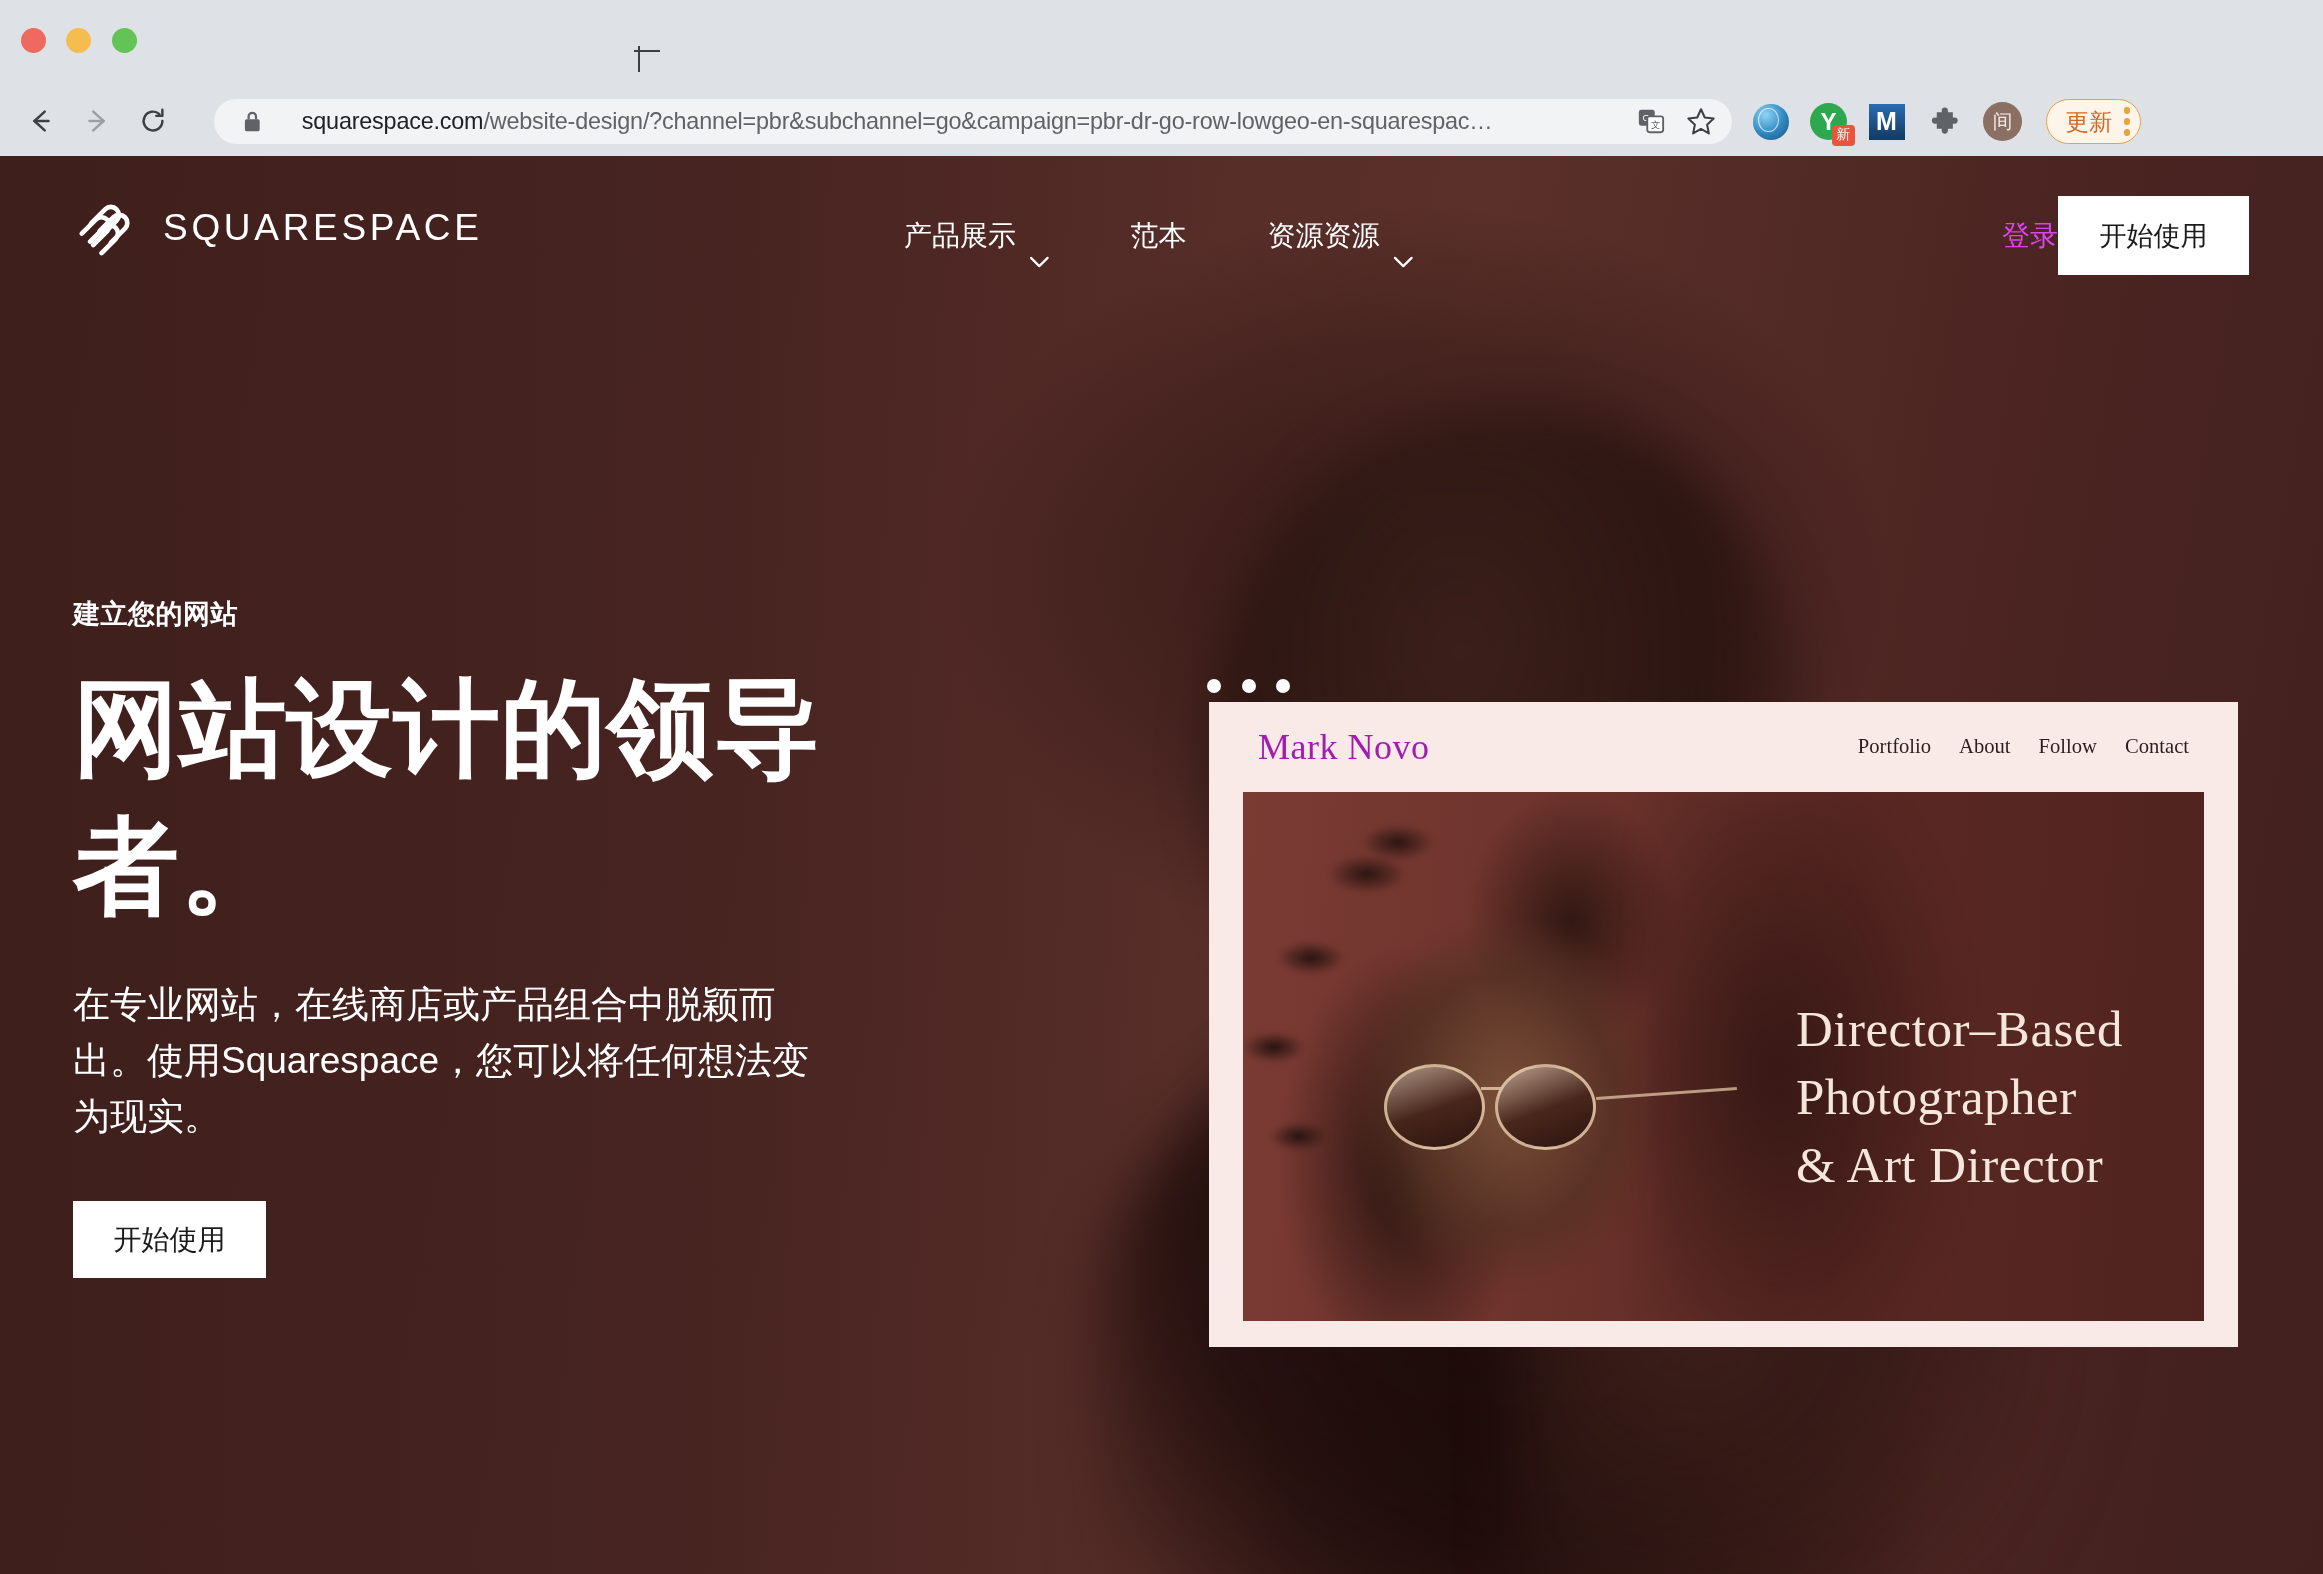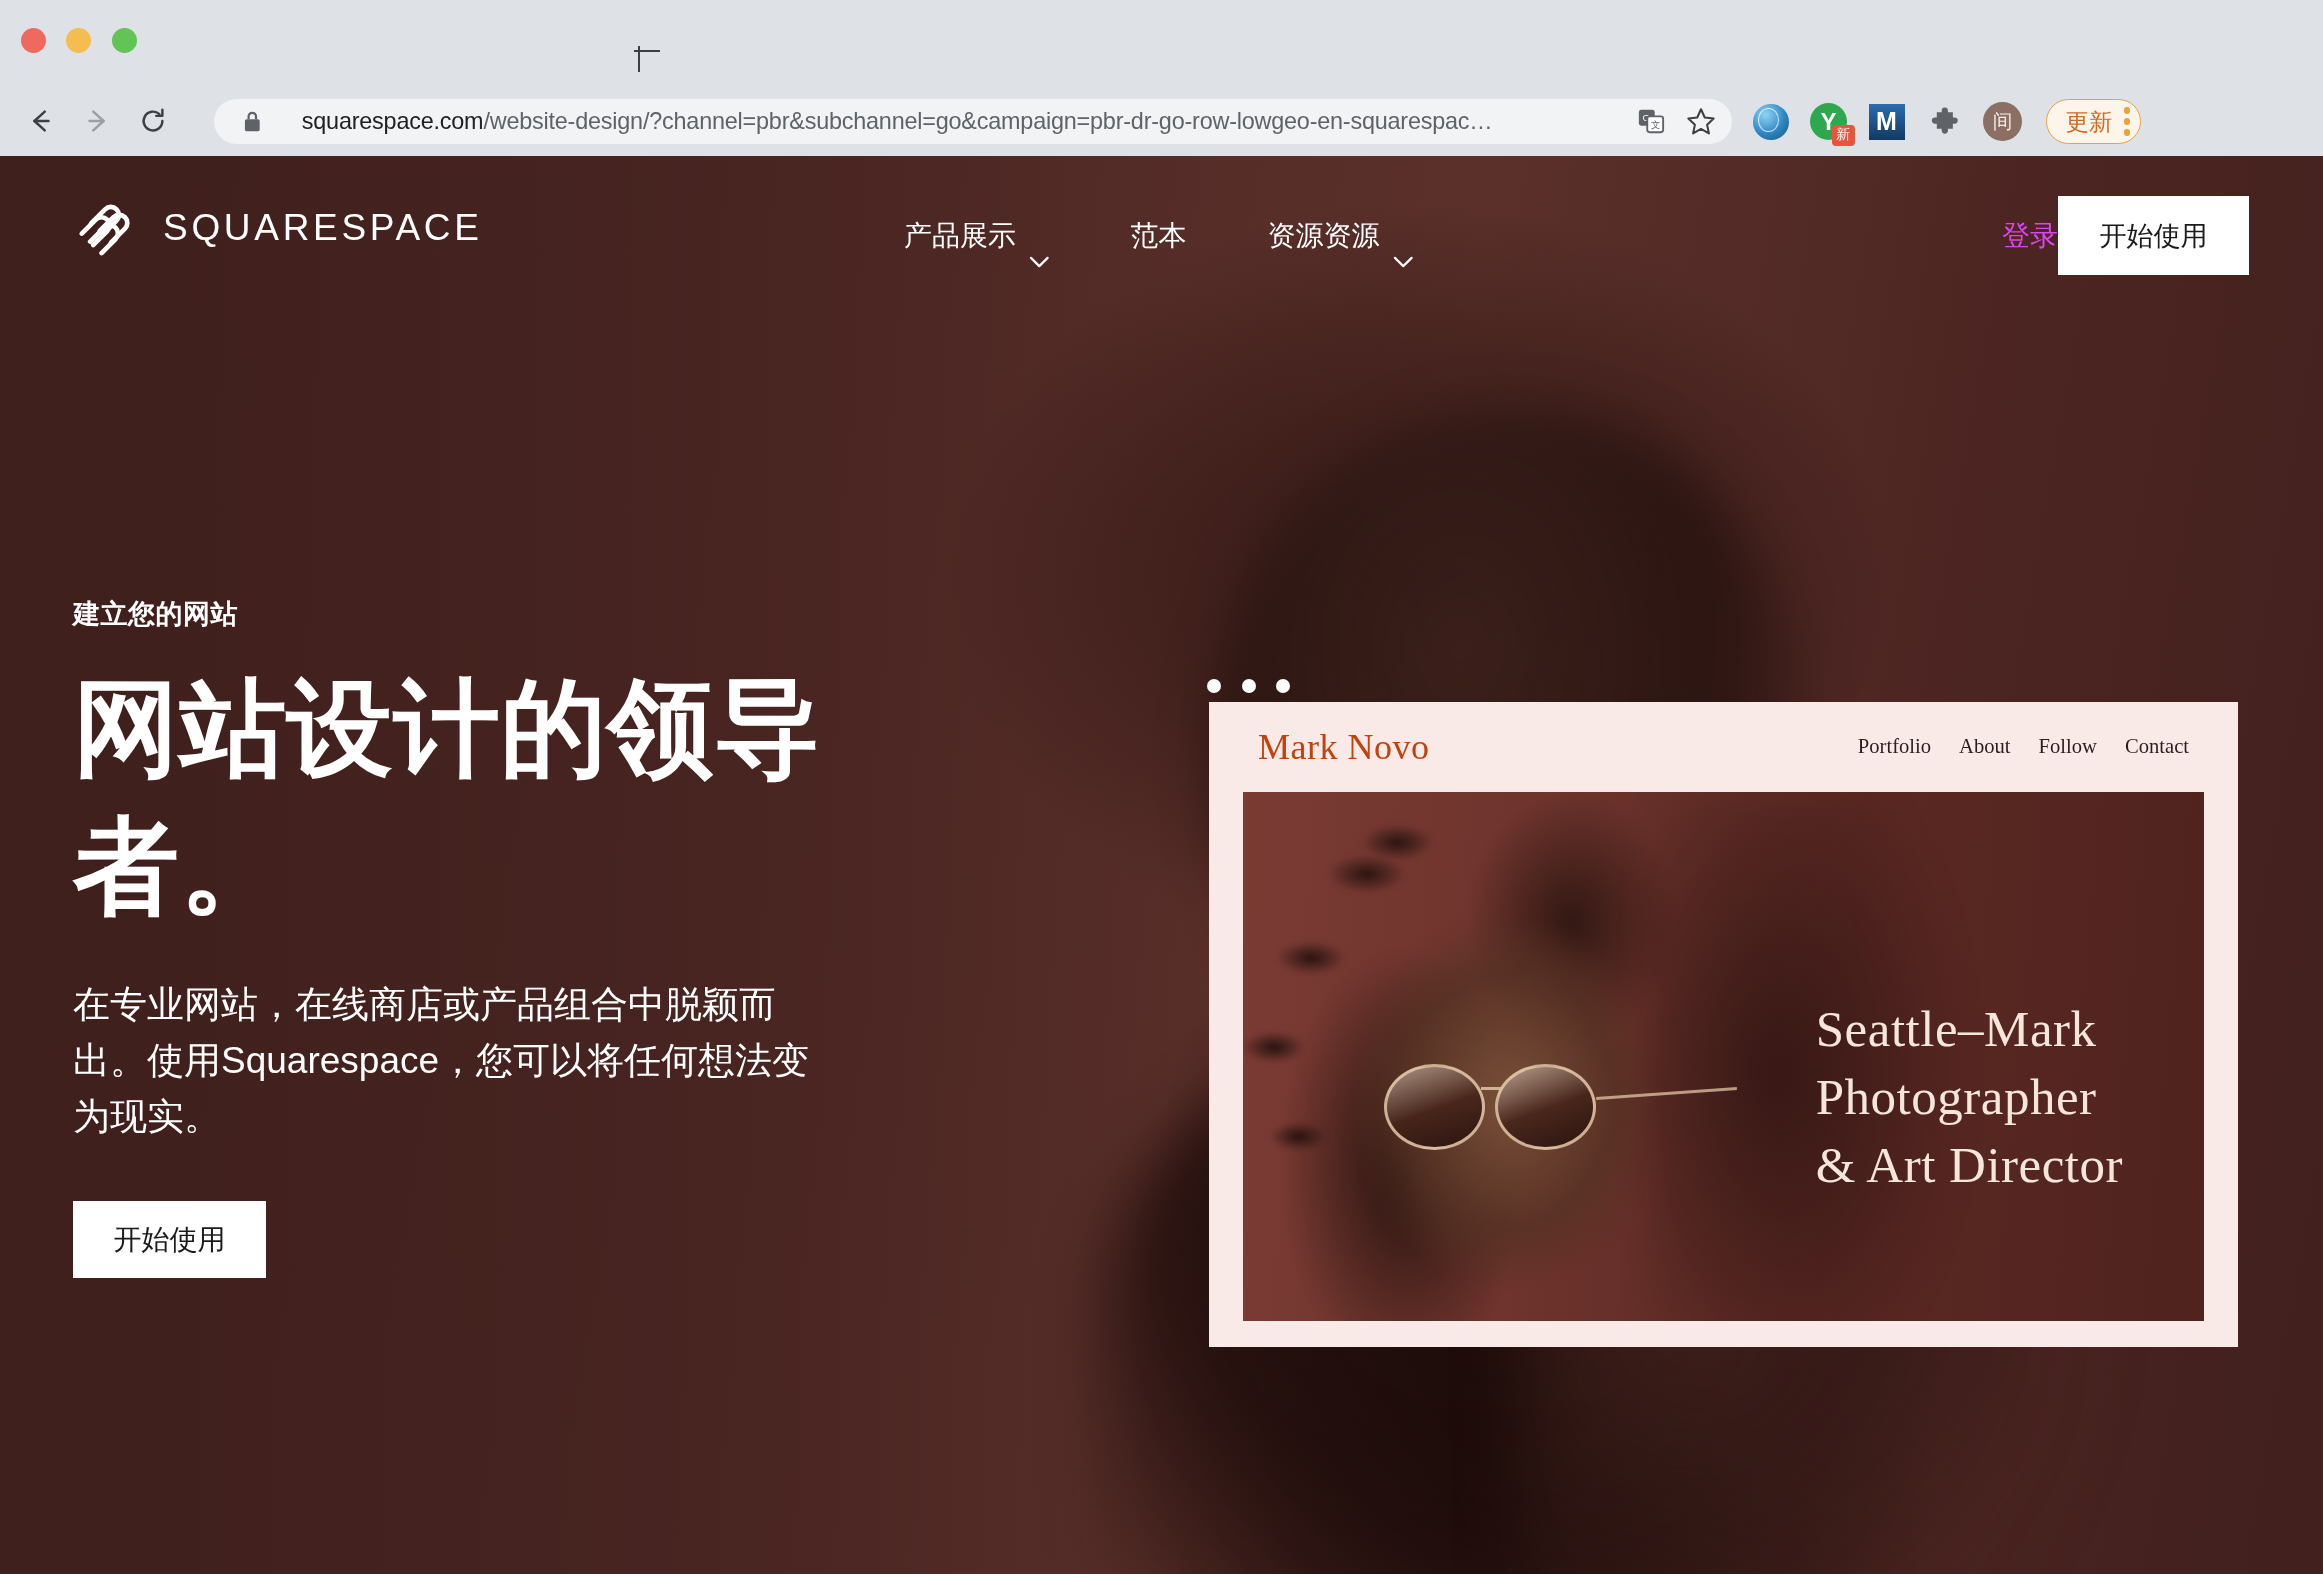--- a/index.html
+++ b/index.html
@@ -137,21 +137,21 @@
   .cta-hero { margin-top:56px; background:#fff; color:#1B1B1B; font-size:28px;
     width:193px; height:77px; display:flex; align-items:center; justify-content:center; border:none; }
 
   
   .dots { position:absolute; left:1207px; top:523px; display:flex; gap:20.6px; z-index:12; }
   .dots i { width:14px; height:14px; border-radius:50%; background:#fff; display:block; }
 
   .preview { position:absolute; left:1209px; top:546px; width:1029px; height:645px;
     background:#FAEAE7; z-index:11; overflow:hidden; }
   .preview-nav { height:89px; display:flex; align-items:center; padding:0 49px; }
-  .brand { font-family:"Liberation Serif", serif; font-size:36px; color:#c2410c; letter-spacing:0.5px; }
+  .brand { font-family:"Liberation Serif", serif; font-size:36px; color:#a21caf; letter-spacing:0.5px; }
   .preview-links { margin-left:auto; display:flex; gap:28px; }
   .preview-links span { font-family:"Liberation Serif", serif; font-size:20.6px; color:#2A1D1F; }
 
   .preview-hero { position:absolute; left:34px; top:90px; right:34px; bottom:26px; overflow:hidden;
     background:linear-gradient(95deg,#7A3B33 0%,#6E342D 30%,#5A2823 62%,#50231F 100%); }
   .ph-face {
     position:absolute; left:-19px; top:-9.4px; width:600px; height:693px;
     background:
       radial-gradient(ellipse 197px 234px at 47% 46%, rgba(122,82,58,.92) 0%, rgba(86,50,36,.80) 55%, rgba(70,38,28,0) 80%),
       radial-gradient(ellipse 169px 300px at 30% 55%, rgba(32,16,12,.92) 0%, rgba(32,16,12,0) 72%),
@@ -362,21 +362,21 @@
         <div class="ph-face"></div>
         <div class="ph-locks"></div>
         <div class="ph-shadow"></div>
         <div class="ph-glasses">
           <span class="ph-lens l"></span>
           <span class="ph-bridge"></span>
           <span class="ph-lens r"></span>
           <span class="ph-arm"></span>
         </div>
         <div class="ph-copy">
-          <div>Seattle–Mark</div>
+          <div>Director–Based</div>
           <div>Photographer</div>
           <div>&amp; Art Director</div>
         </div>
       </div>
       <div class="preview-foot"></div>
     </div>
 
   </div>
 </div>
 

